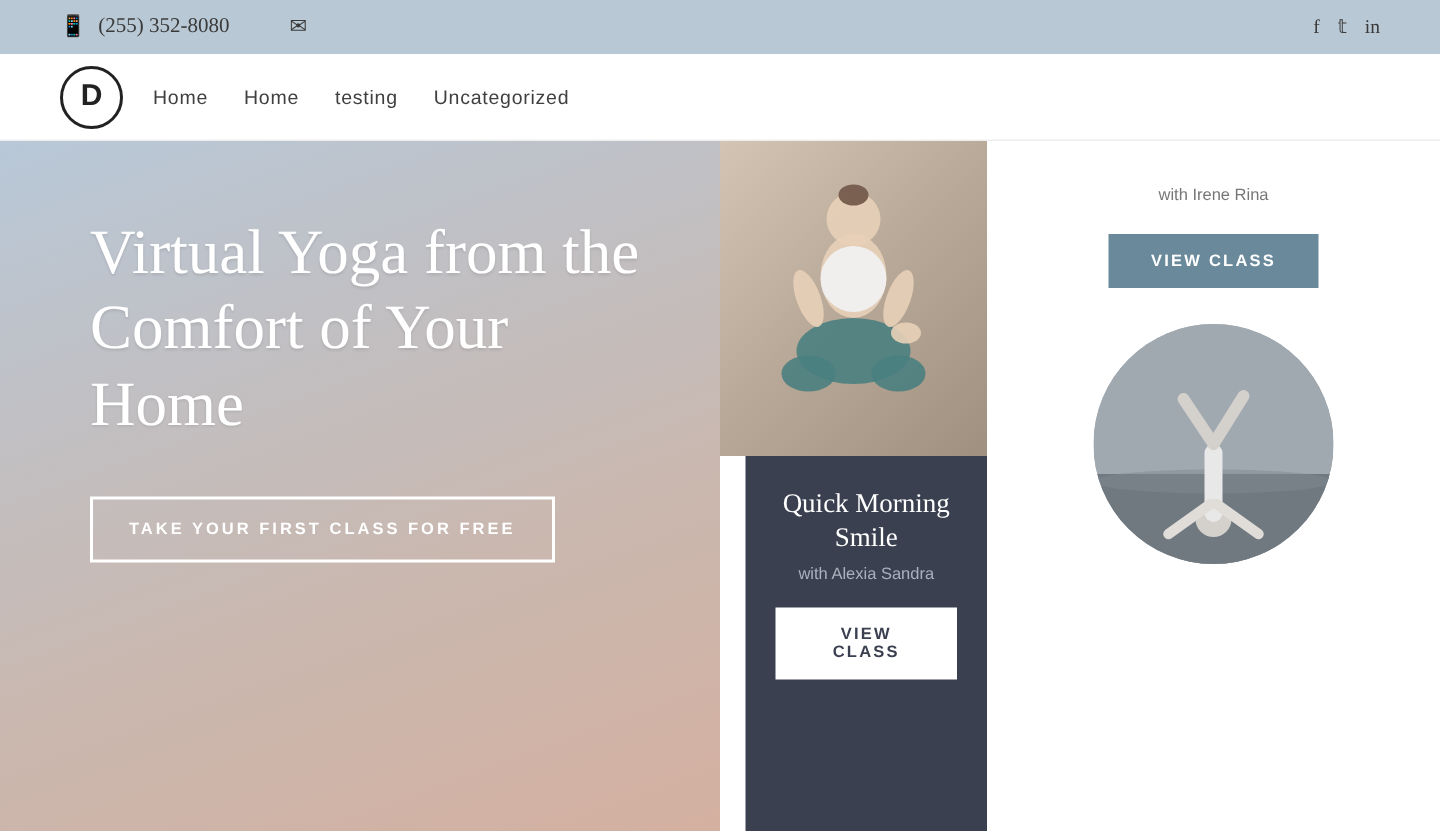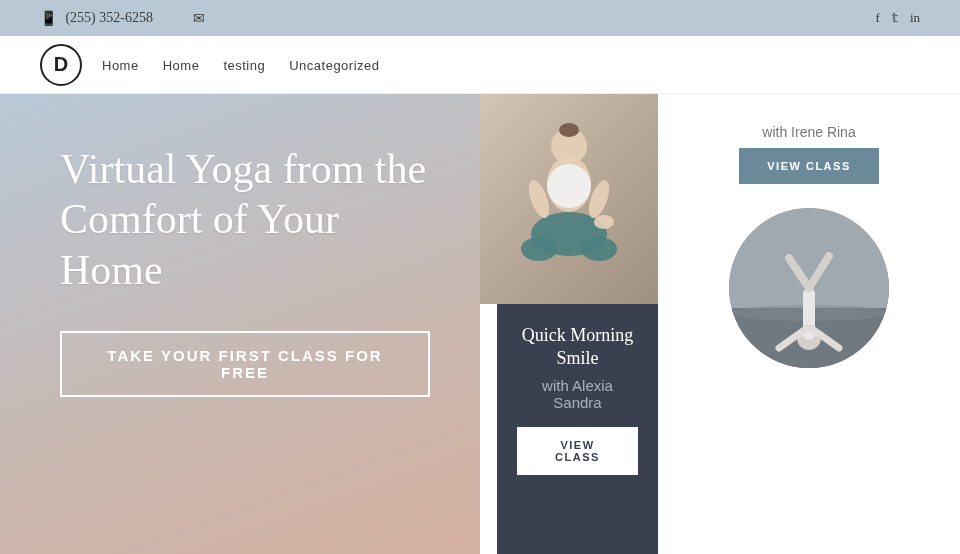--- a/index.html
+++ b/index.html
@@ -107,21 +107,21 @@
       font-weight: normal;
       line-height: 1.2;
       margin-bottom: 36px;
       text-shadow: 0 1px 2px rgba(0,0,0,0.1);
     }
     .hero-btn {
       display: inline-block;
       border: 2px solid #fff;
       color: #fff;
       padding: 14px 24px;
-      font-size: 15px;
+      font-size: 11px;
       letter-spacing: 2px;
       font-family: Arial, sans-serif;
       font-weight: bold;
       text-transform: uppercase;
       cursor: pointer;
       background: transparent;
       width: fit-content;
     }
 
     
@@ -157,21 +157,21 @@
     }
     .dark-card-title {
       font-size: 18px;
       color: #fff;
       font-family: Georgia, serif;
       font-weight: normal;
       line-height: 1.3;
       margin-bottom: 6px;
     }
     .dark-card-sub {
-      font-size: 15px;
+      font-size: 11px;
       color: #aab0bc;
       font-family: Arial, sans-serif;
       margin-bottom: 16px;
     }
     .view-class-btn-dark {
       background: #fff;
       color: #3a4050;
       border: none;
       padding: 12px 30px;
       font-size: 11px;
@@ -194,24 +194,24 @@
     .right-title {
       font-size: 22px;
       font-family: Georgia, serif;
       color: #2a2a2a;
       text-align: center;
       line-height: 1.3;
       margin-bottom: 8px;
       font-weight: normal;
     }
     .right-sub {
-      font-size: 14px;
+      font-size: 11px;
       color: #777;
       font-family: Arial, sans-serif;
-      margin-bottom: 8px;
+      margin-bottom: 20px;
       text-align: center;
     }
     .view-class-btn-light {
       background: #6a8a9c;
       color: #fff;
       border: none;
       padding: 12px 28px;
       font-size: 11px;
       letter-spacing: 1.5px;
       font-family: Arial, sans-serif;
@@ -233,21 +233,21 @@
       height: 100%;
       background: linear-gradient(160deg, #c0c4cc 0%, #909898 50%, #606868 100%);
     }
   </style>
 </head>
 <body>
 
 <div class="top-bar">
   <div class="top-bar-contact">
     <span>📱</span>
-    <span>(255) 352-6258</span>
+    <span>(255) 352-8080</span>
   </div>
   <div class="top-bar-contact">
     <span>✉</span>
   </div>
   <div class="top-bar-socials">
     <span class="social-icon">f</span>
     <span class="social-icon">𝕥</span>
     <span class="social-icon">in</span>
   </div>
 </div>

